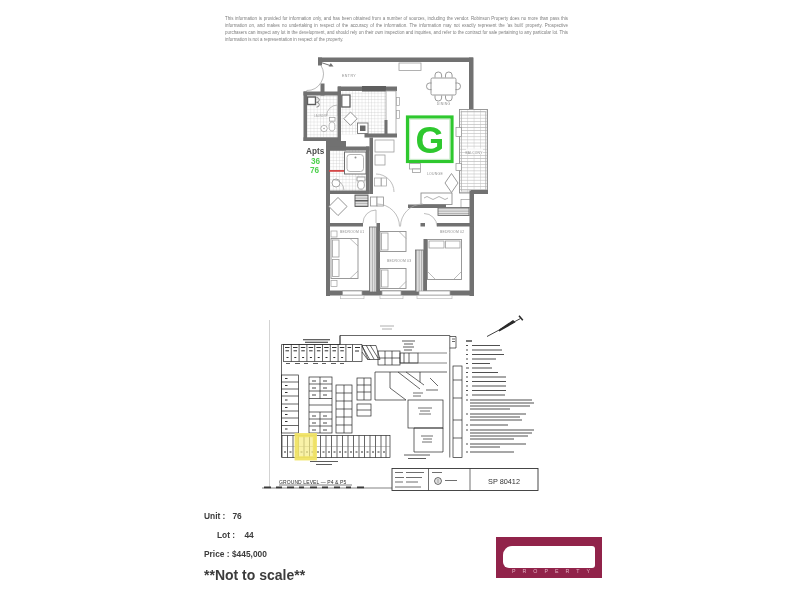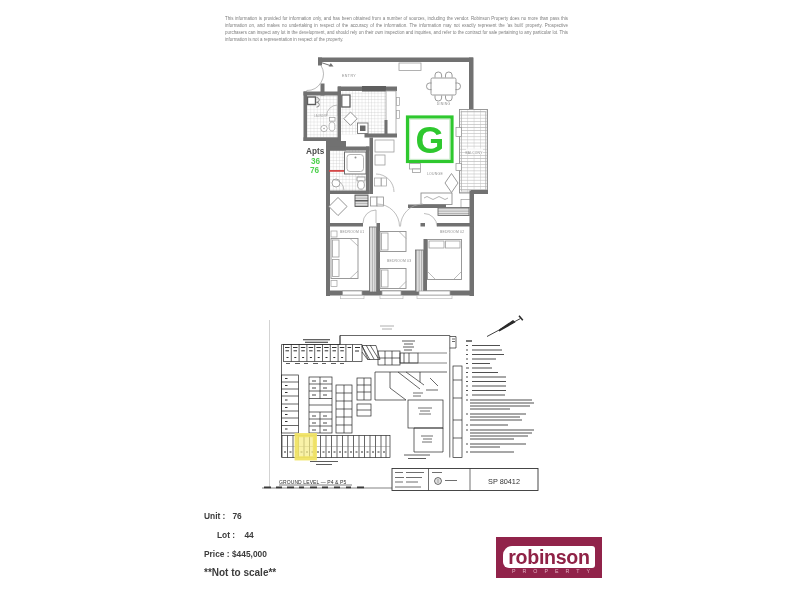--- a/index.html
+++ b/index.html
@@ -577,24 +577,23 @@
         <path d="M380,326 h14 M382,329 h10" stroke="#9a9a9a" stroke-width="0.8"></path>
       </g>
 </svg>
 
 <div class="abs" style="left:204px;top:511px;font-size:8.4px;font-weight:bold;color:#3c3c3c;text-align:right;">Unit :&nbsp;&nbsp;&nbsp;76</div>
 
 <div class="abs" style="left:204px;top:530px;font-size:8.4px;font-weight:bold;color:#3c3c3c;padding-left:13px;">Lot :&nbsp;&nbsp;&nbsp;&nbsp;44</div>
 
 <div class="abs" style="left:204px;top:549px;font-size:8.4px;font-weight:bold;color:#3c3c3c;">Price : $445,000</div>
 
-<div class="abs" style="left:204px;top:567px;font-size:10px;font-weight:bold;color:#3c3c3c;">**Not to scale**</div>
+<div class="abs" style="left:204px;top:567px;font-size:14px;font-weight:bold;color:#3c3c3c;">**Not to scale**</div>
 
 <div class="abs" style="left:496px;top:537px;width:106px;height:41px;background:#91234a;">
 
   <div class="abs" style="left:7px;top:8.5px;width:92px;height:22px;background:#ffffff;border-radius:9px 3px 3px 6px;"></div>
 
-  <div class="abs" style="left:8px;top:9.2px;width:90px;text-align:center;font-size:19.6px;font-weight:bold;color:#8f2246;letter-spacing:-0.3px;">robinson</div>
 
   <div class="abs" style="left:16px;top:31.2px;font-size:5.3px;color:#e2afc2;letter-spacing:7px;">PROPERTY</div>
 </div>
 
 </div>
 
 </body></html>

